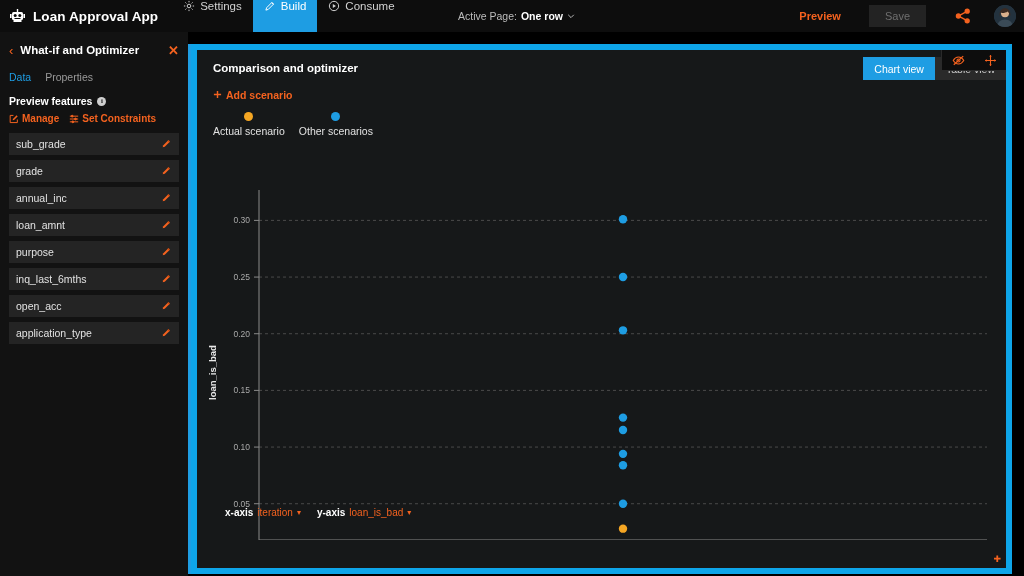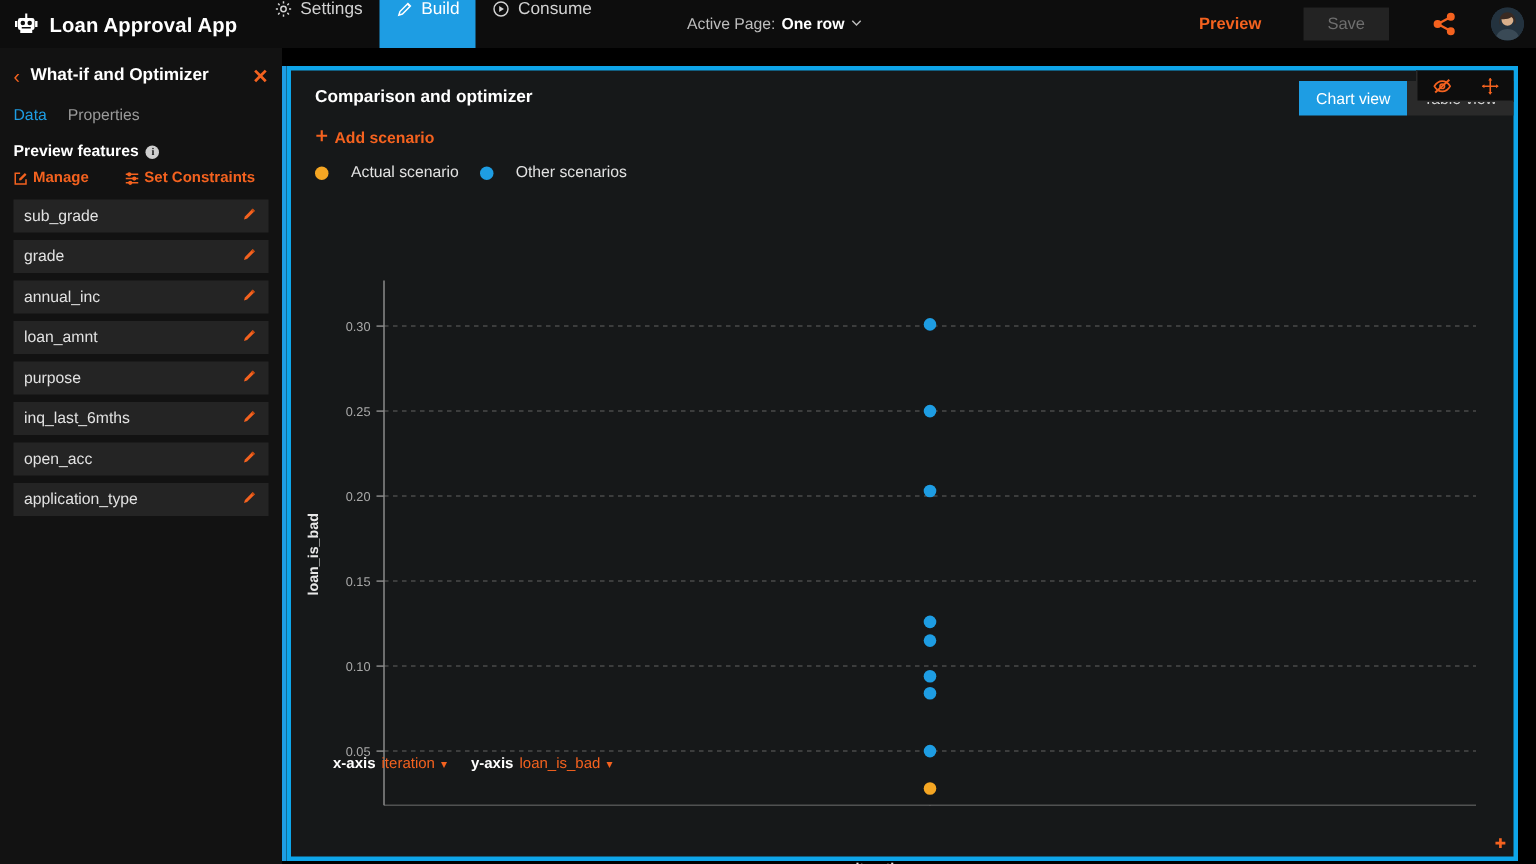--- a/index.html
+++ b/index.html
@@ -184,21 +184,21 @@
     color: #121212;
     font-size: 7px;
     font-weight: bold;
     text-align: center;
     line-height: 9px;
     font-family: "Liberation Serif", serif;
     display: inline-block;
   }
   .lp-actions {
     display: flex;
-    gap: 24px;
+    gap: 10px;
     padding: 6px 9px 0 9px;
     font-size: 10px;
   }
   .lp-action {
     display: flex;
     align-items: center;
     gap: 3px;
     color: #f4621f;
     font-weight: bold;
     cursor: pointer;
@@ -238,21 +238,21 @@
     position: absolute;
     left: 0px; top: 12px;
     width: 3px; height: 530px;
     background: #1e9de3;
   }
   .card {
     position: absolute;
     left: 3px; top: 12px;
     width: 821px; height: 530px;
     background: #161819;
-    border: 3px solid #0ea5e9;
+    border: 6px solid #0ea5e9;
     box-sizing: border-box;
   }
   .card-title {
     position: absolute;
     left: 16px; top: 12px;
     font-size: 11.5px;
     font-weight: bold;
     color: #ffffff;
   }
   .view-toggle {
@@ -302,24 +302,25 @@
   .legend {
     position: absolute;
     left: 16px; top: 62px;
     display: flex;
     align-items: center;
     gap: 14px;
   }
   .legend-item {
     display: flex;
     align-items: center;
-    gap: 15px;
+    gap: 4px;
     font-size: 10.5px;
     color: #e2e2e2;
     cursor: pointer;
+    flex-direction: column;
   }
   .legend-dot {
     width: 9px; height: 9px;
     border-radius: 50%;
     display: block;
   }
 
   
   .plot {
     position: absolute;

